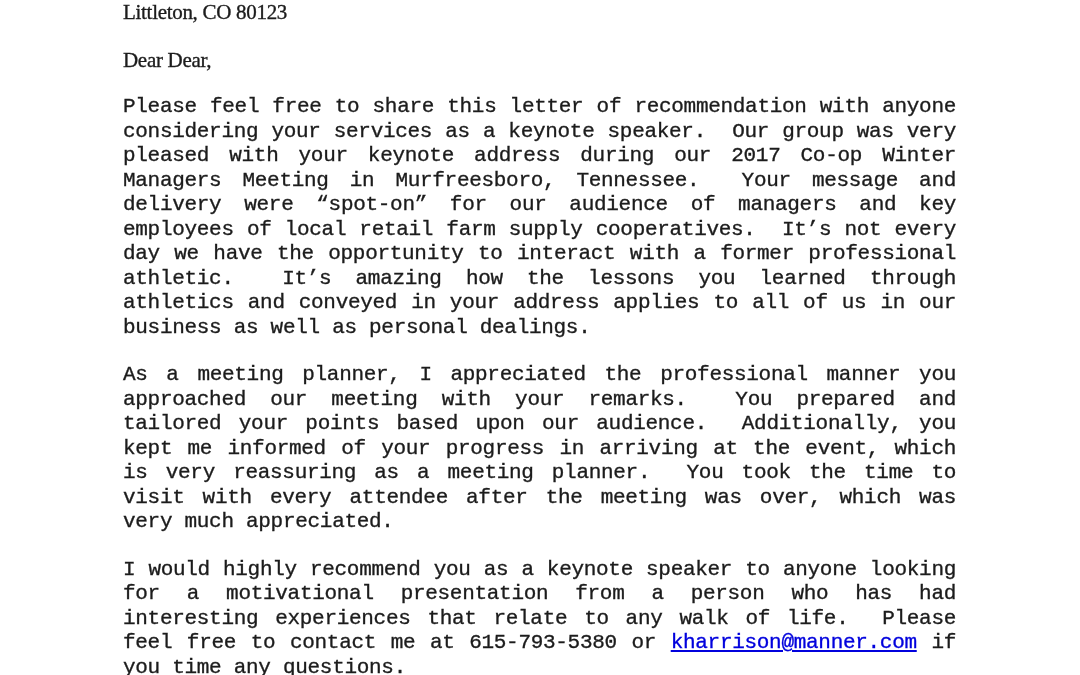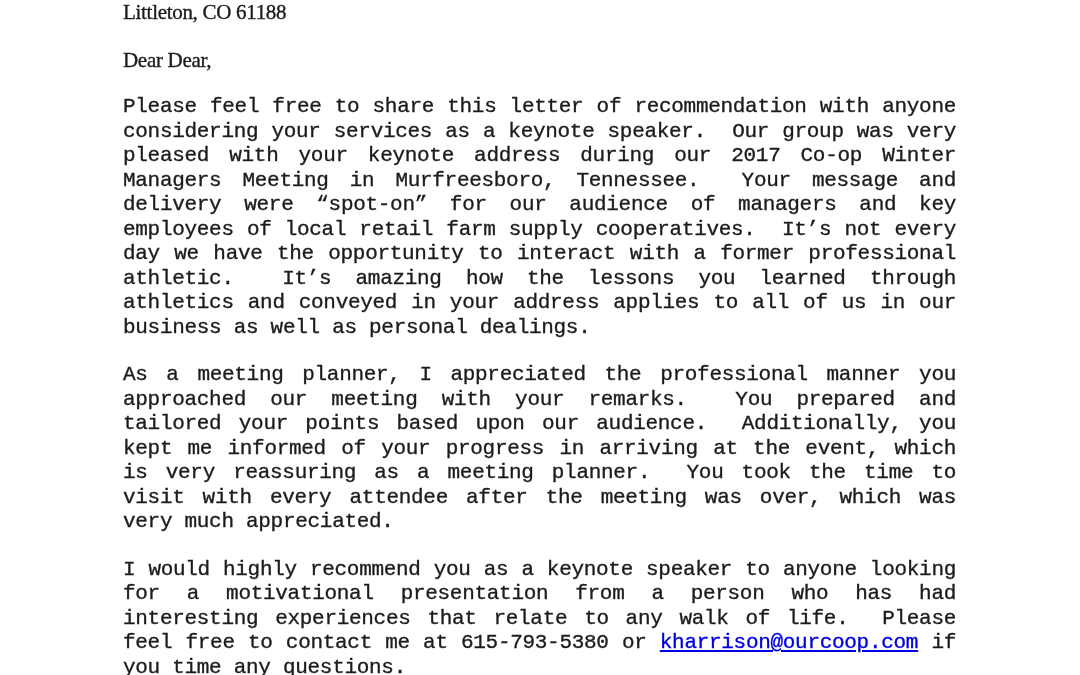--- a/index.html
+++ b/index.html
@@ -58,29 +58,29 @@
     stroke-linecap: round;
     stroke-linejoin: round;
   }
 </style>
 </head>
 <body>
 
 <div class="page">
   <div class="letter-body">
 
-    <div class="block first">Littleton, CO 61188</div>
+    <div class="block first">Littleton, CO 80123</div>
 
     <div class="block">Dear Dear,</div>
 
     <p class="block para">Please feel free to share this letter of recommendation with anyone considering your services as a keynote speaker.  Our group was very pleased with your keynote address during our 2017 Co-op Winter Managers Meeting in Murfreesboro, Tennessee.  Your message and delivery were “spot-on” for our audience of managers and key employees of local retail farm supply cooperatives.  It’s not every day we have the opportunity to interact with a former professional athletic.  It’s amazing how the lessons you learned through athletics and conveyed in your address applies to all of us in our business as well as personal dealings.</p>
 
     <p class="block para">As a meeting planner, I appreciated the professional manner you approached our meeting with your remarks.  You prepared and tailored your points based upon our audience.  Additionally, you kept me informed of your progress in arriving at the event, which is very reassuring as a meeting planner.  You took the time to visit with every attendee after the meeting was over, which was very much appreciated.</p>
 
-    <p class="block para"><span>I would highly recommend you as a keynote speaker to anyone looking for a motivational presentation from a person who has had interesting experiences that relate to any walk of life.  Please feel free to contact me at 615-793-5380 or </span><a class="email-link" href="#">kharrison@ourcoop.com</a><span> if you time any questions.</span></p>
+    <p class="block para"><span>I would highly recommend you as a keynote speaker to anyone looking for a motivational presentation from a person who has had interesting experiences that relate to any walk of life.  Please feel free to contact me at 615-793-5380 or </span><a class="email-link" href="#">kharrison@manner.com</a><span> if you time any questions.</span></p>
 
     <div class="block">Sincerely,</div>
 
     <div class="signature-wrap">
       <svg class="signature-svg" width="312" height="76" viewBox="0 0 312 76" role="img" aria-label="Keith Harrison">
 
         <path d="M28,7 C21,2 15,7 13,18 C11,32 8,47 2,63"></path>
         <path d="M33,23 C26,31 18,38 10,42 C20,42 27,47 25,55 C23,62 15,63 13,57"></path>
 
         <path d="M40,51 C45,43 52,44 52,50 C52,56 44,60 40,56 C37,52 39,47 42,45"></path>

